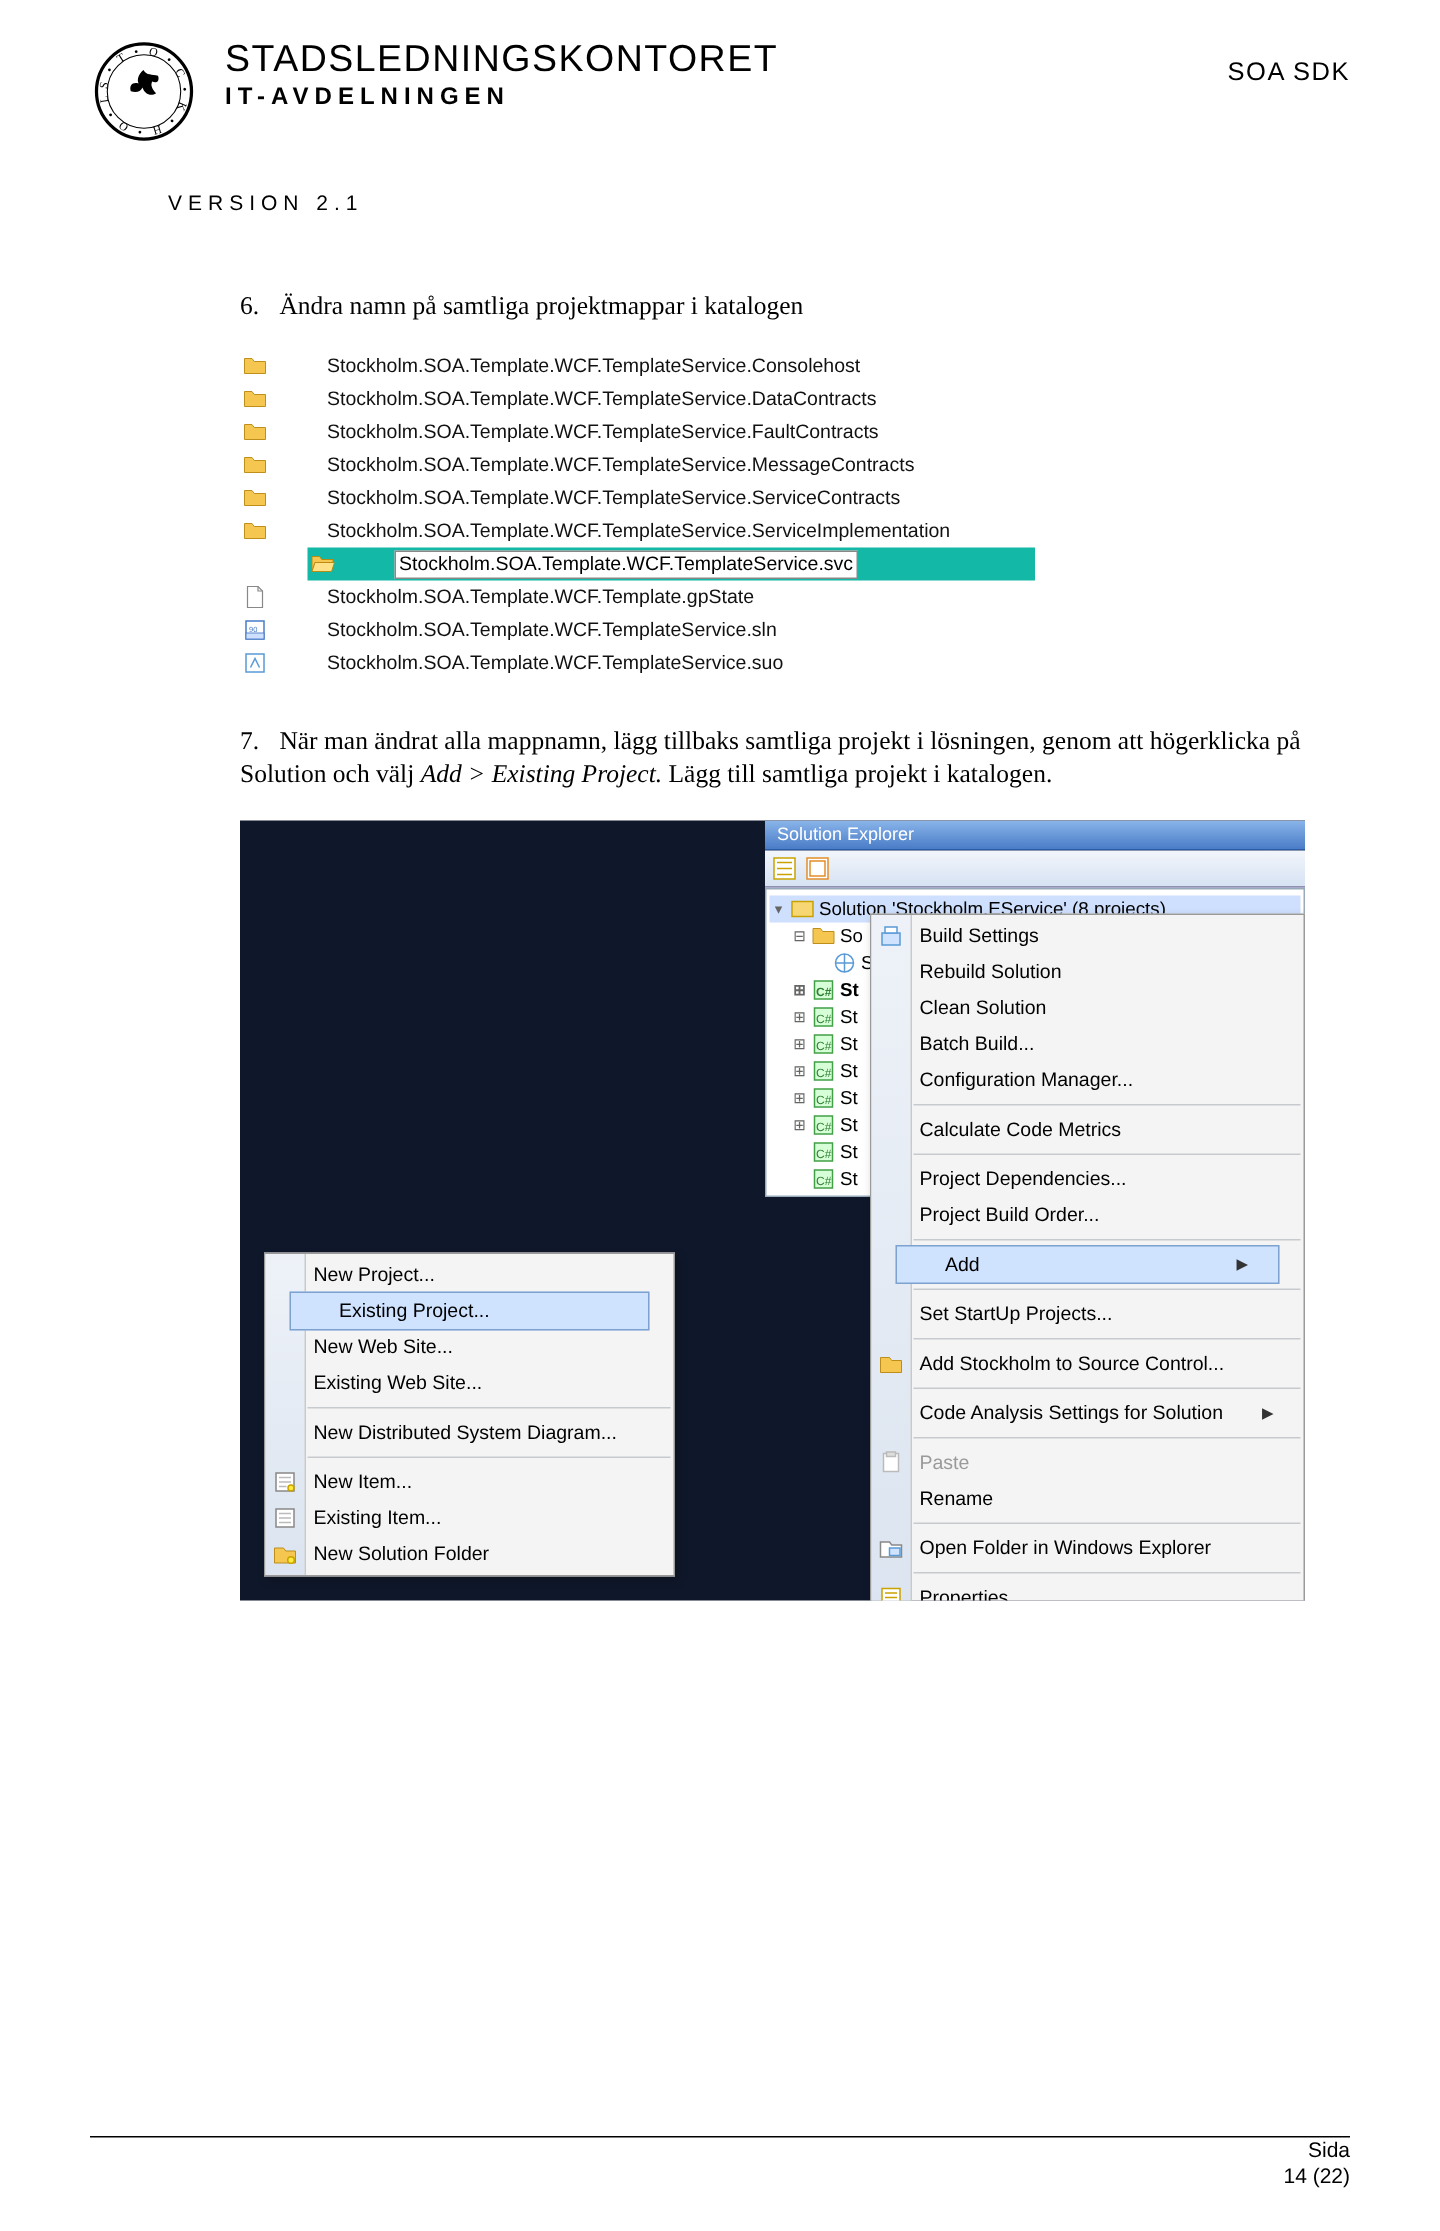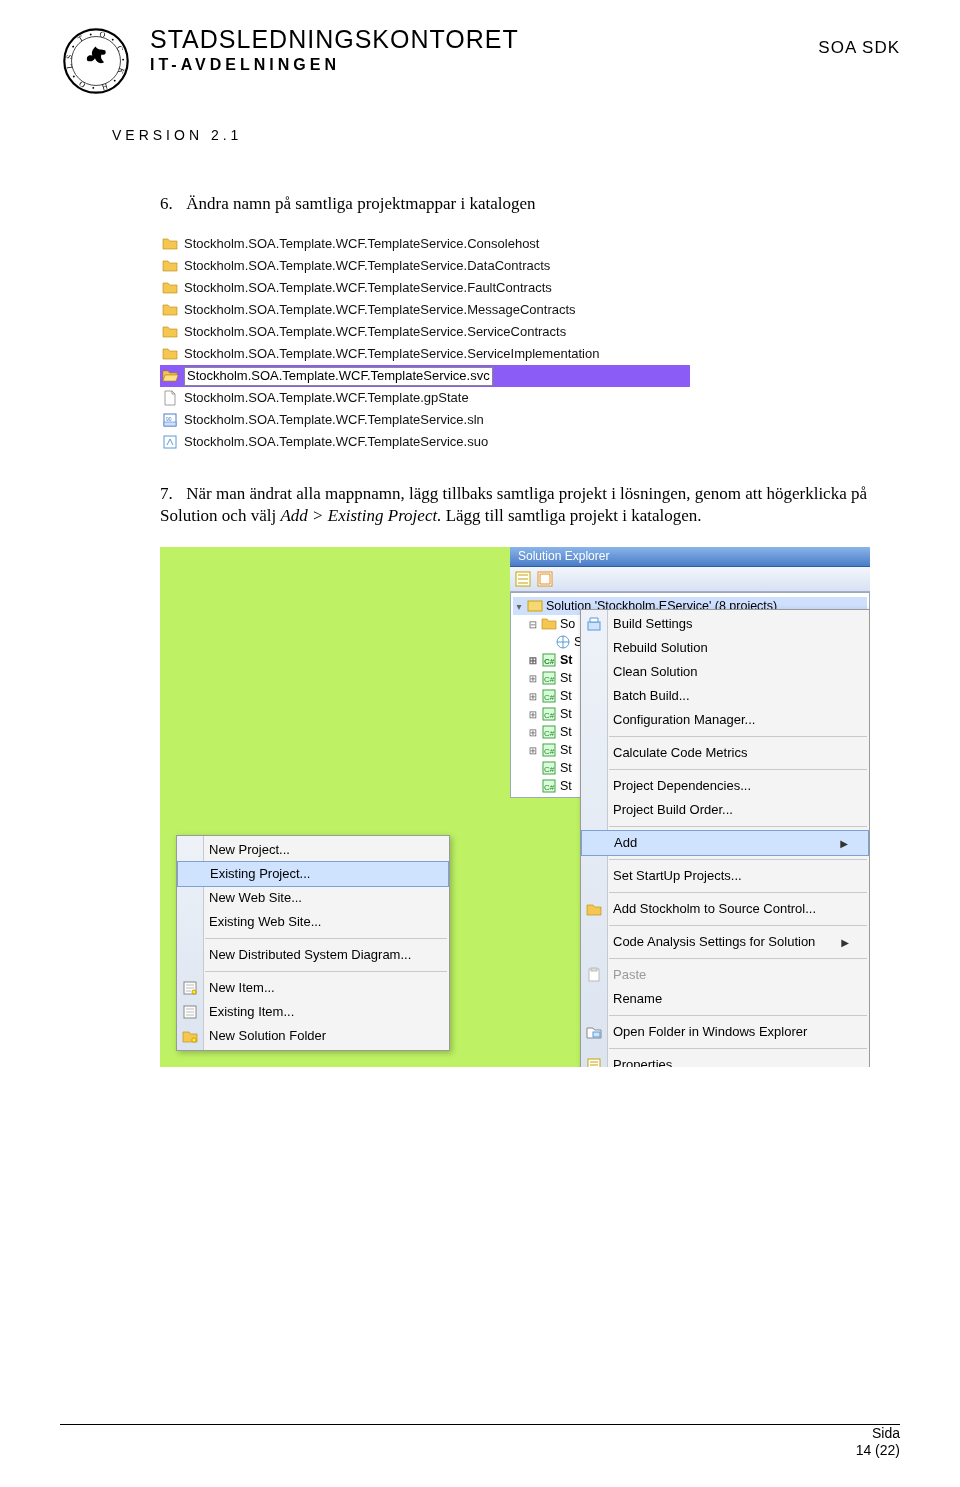--- a/index.html
+++ b/index.html
@@ -13,49 +13,49 @@
   .right-title { font-family:"Gill Sans","Gill Sans MT","Segoe UI",Arial,sans-serif; font-size:17px; letter-spacing:1px; margin-top:13px; }
   .version { font-family:"Gill Sans","Gill Sans MT","Segoe UI",Arial,sans-serif; font-size:14px; letter-spacing:4px; margin-top:30px; margin-left:52px; }
   .body { margin-top:50px; margin-left:100px; font-size:17px; line-height:1.3; }
   ol.steps { margin:0; padding:0; list-style:none; }
   ol.steps > li { margin-bottom:30px; }
   .step-label { display:inline; }
   .step-num { display:inline-block; width:22px; }
   .italic { font-style:italic; }
   
   .file-listing { margin-top:18px; width:530px; font-family:"Segoe UI",Tahoma,Arial,sans-serif; font-size:13px; color:#111; }
-  .file-row { display:flex; align-items:center; height:22px; padding-left:2px; }
+  .file-row { display:flex; align-items:center; height:22px; padding-left:2px;gap:34px; }
   .file-row .fname { margin-left:6px; white-space:nowrap; }
-  .file-row.selected { background:#8b5cf6; }
+  .file-row.selected { background:#14b8a6;margin-left:45px; }
   .file-row.selected .edit-area { background:#fff; border:1px solid #888; padding:0 2px; font-size:13px; font-family:inherit; color:#000; margin-left:6px; }
   .ico { width:16px; height:16px; flex:0 0 16px; display:flex; align-items:center; justify-content:center; }
   .ico svg { width:16px; height:16px; }
   
-  .vs-fig { margin-top:20px; width:710px; height:520px; background:#bef264; position:relative; overflow:hidden; font-family:"Segoe UI",Tahoma,Arial,sans-serif; font-size:13px; }
+  .vs-fig { margin-top:20px; width:710px; height:520px; background:#0f172a; position:relative; overflow:hidden; font-family:"Segoe UI",Tahoma,Arial,sans-serif; font-size:13px; }
   
   .solexp { position:absolute; top:0; right:0; width:360px; }
   .solexp-title { height:20px; background:linear-gradient(#8ab5ea,#4a7cc7); color:#fff; font-size:12px; padding:2px 8px; box-sizing:border-box; border-bottom:1px solid #2b5ca5; }
   .solexp-toolbar { height:24px; background:linear-gradient(#f3f6fb,#d6e2f3); border-bottom:1px solid #aac; display:flex; align-items:center; padding-left:4px; }
   .tb-ico { width:18px; height:18px; margin-right:4px; }
   .tree { background:#fff; border:1px solid #9ab; padding:4px 2px 2px 2px; font-size:12.5px; }
   .tree-row { display:flex; align-items:center; height:18px; }
   .tree-row.selroot { background:#cfe0ff; }
   .tree-row .exp { width:12px; height:12px; display:flex; align-items:center; justify-content:center; margin-right:2px; color:#666; font-size:10px; }
   .tree-row .ticon { width:16px; height:16px; margin-right:3px; }
   .tree-row .tlabel { white-space:nowrap; overflow:hidden; }
   .indent1 { padding-left:14px; }
   .indent2 { padding-left:28px; }
   .bold { font-weight:600; }
   .avail { position:absolute; right:6px; top:231px; color:#777; font-size:12px; }
   
   .cmenu { position:absolute; background:#f4f4f4; border:1px solid #9a9a9a; box-shadow:2px 2px 6px rgba(0,0,0,0.25); padding:2px 0; font-size:13px; }
   .cmenu .stripcol { width:26px; background:linear-gradient(#eef2f8,#dbe4f0); position:absolute; top:0; bottom:0; left:0; border-right:1px solid #c6c9cd; }
   .cmenu-item { position:relative; height:24px; display:flex; align-items:center; padding-left:32px; padding-right:20px; white-space:nowrap; color:#000; }
   .cmenu-item .micon { position:absolute; left:5px; width:16px; height:16px; }
-  .cmenu-item.hover { background:#cfe3ff; border:1px solid #7da2d0; margin:-1px 0; height:24px; box-sizing:content-box; }
+  .cmenu-item.hover { background:#cfe3ff; border:1px solid #7da2d0; margin:-1px 16px; height:24px; box-sizing:content-box; }
   .cmenu-item.disabled { color:#9a9a9a; }
   .cmenu-sep { height:1px; background:#c6c9cd; margin:4px 2px 4px 28px; }
   .subarrow { margin-left:auto; font-size:10px; color:#333; }
   .cmenu.main { top:62px; right:0; width:288px; }
   .cmenu.sub { top:288px; left:16px; width:272px;text-align:center; }
   
   .footer-rule { position:absolute; left:60px; right:60px; bottom:62px; border-top:1px solid #000; }
   .footer { position:absolute; right:60px; bottom:28px; text-align:right; font-family:"Gill Sans","Gill Sans MT","Segoe UI",Arial,sans-serif; font-size:14px; line-height:1.2; }
 </style>
 </head>

